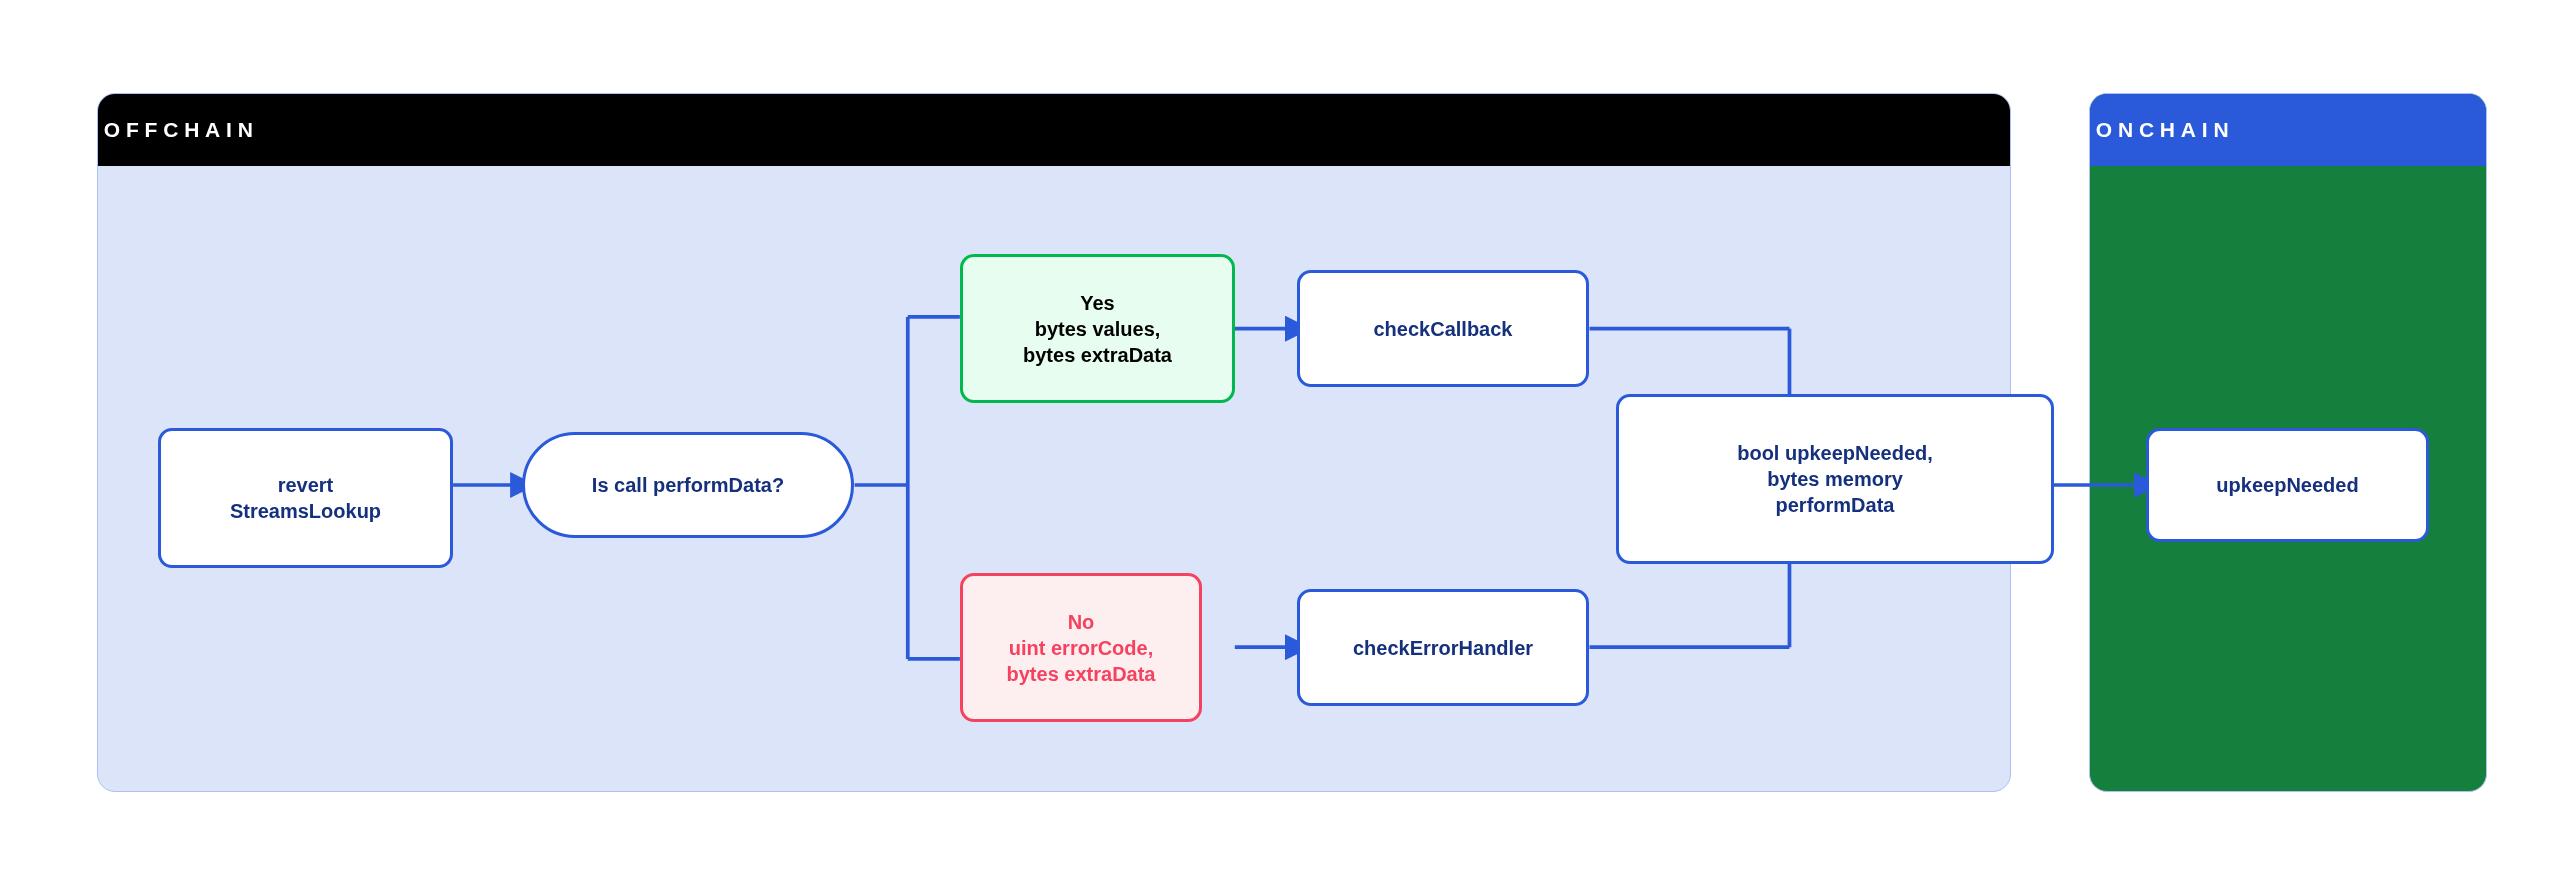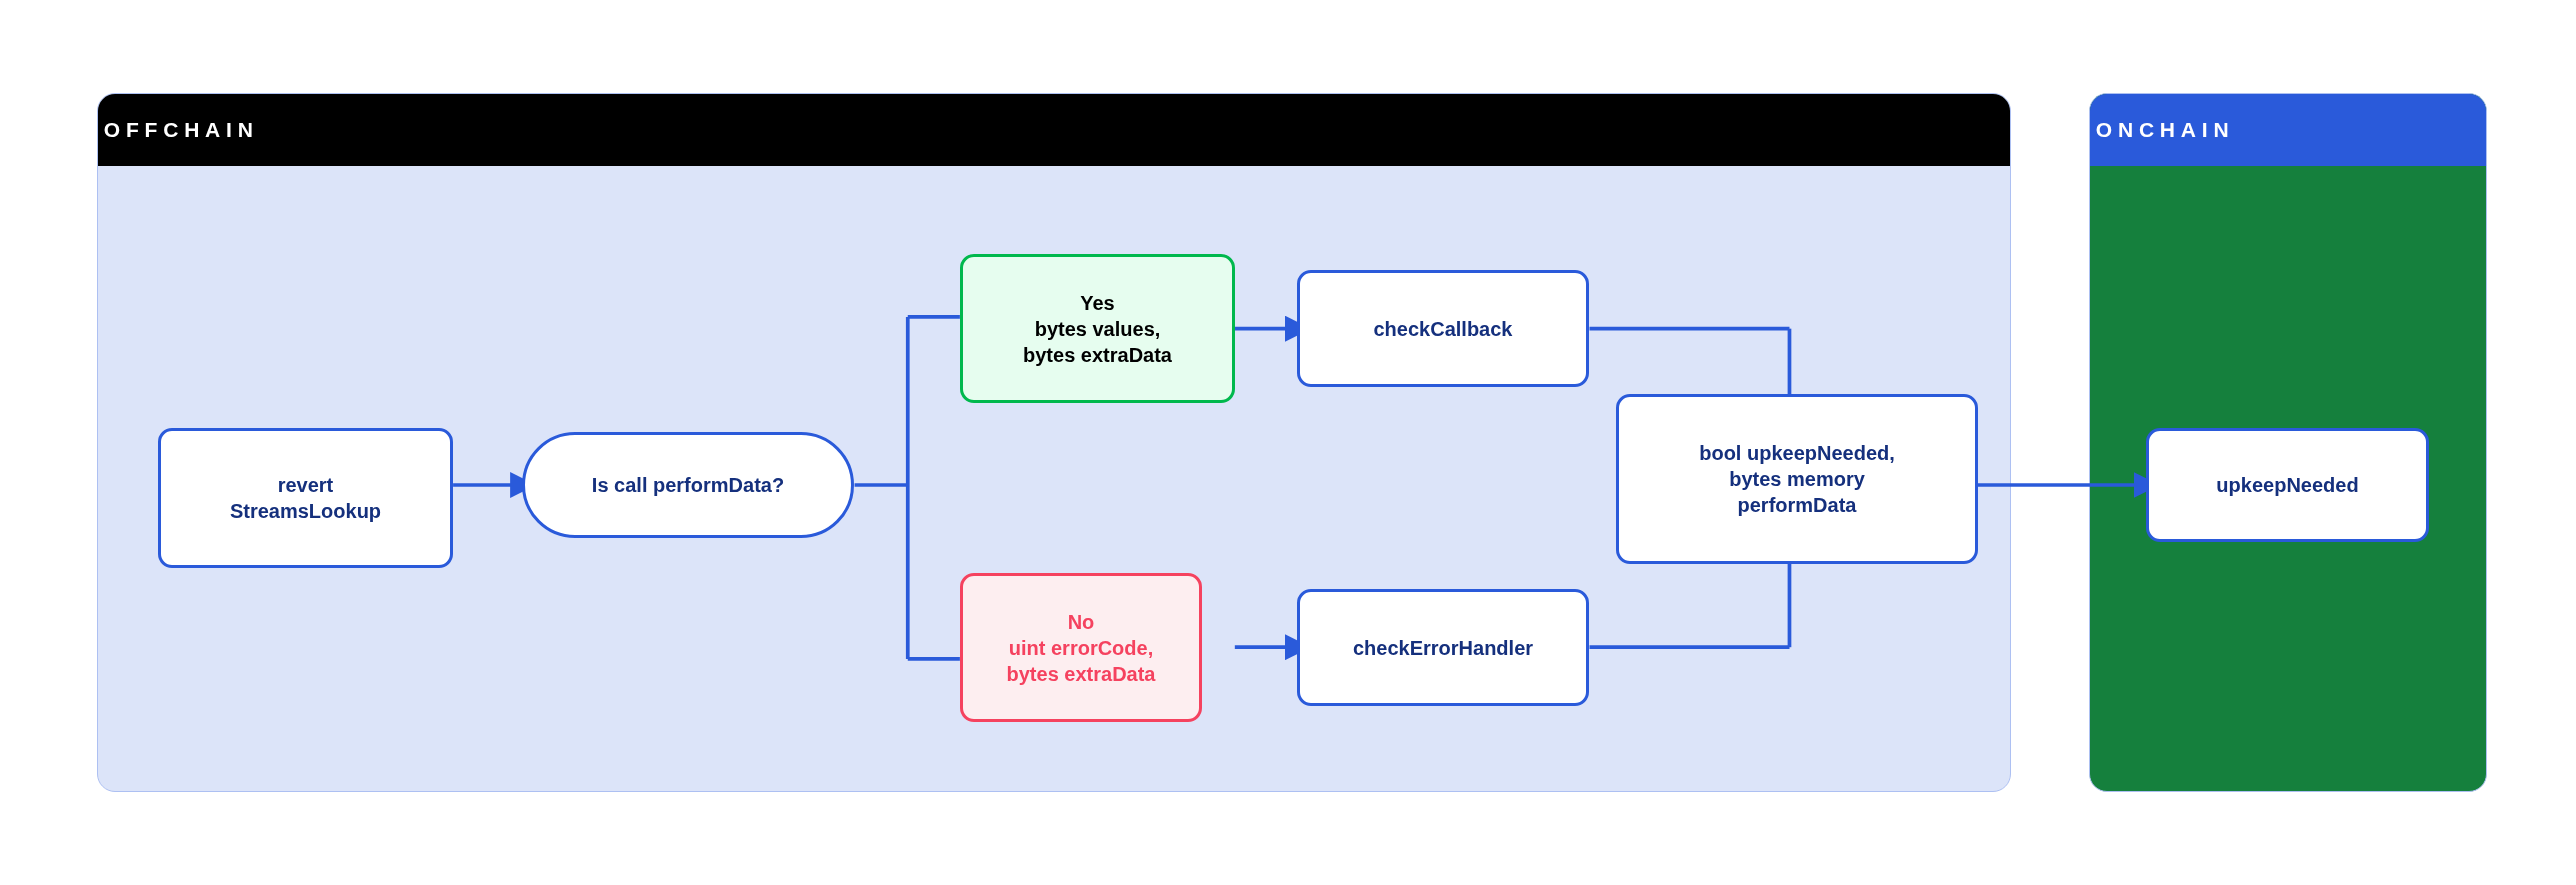--- a/index.html
+++ b/index.html
@@ -132,21 +132,21 @@
     font-size: 20px;
   }
 
   
   #node-revert         { left: 158px;  top: 428px;  width: 295px; height: 140px; }
   #node-decision       { left: 522px;  top: 432px;  width: 332px; height: 106px; }
   #node-yes            { left: 960px; top: 254px;  width: 275px; height: 149px; }
   #node-no             { left: 960px; top: 573px; width: 242px; height: 149px; }
   #node-checkcallback  { left: 1297px; top: 270px;  width: 292px; height: 117px; }
   #node-checkerror     { left: 1297px; top: 589px; width: 292px; height: 117px; }
-  #node-upkeepdata     { left: 1616px; top: 394px;  width: 362px; height: 170px; }
+  #node-upkeepdata     { left: 1616px; top: 394px;  width: 438px; height: 170px; }
   #node-performupkeep  { left: 2146px; top: 428px;  width: 283px; height: 114px; }
 
   
   #connectors {
     position: absolute;
     left: 0; top: 0;
     width: 2576px;
     height: 886px;
     z-index: 3;
     pointer-events: none;

